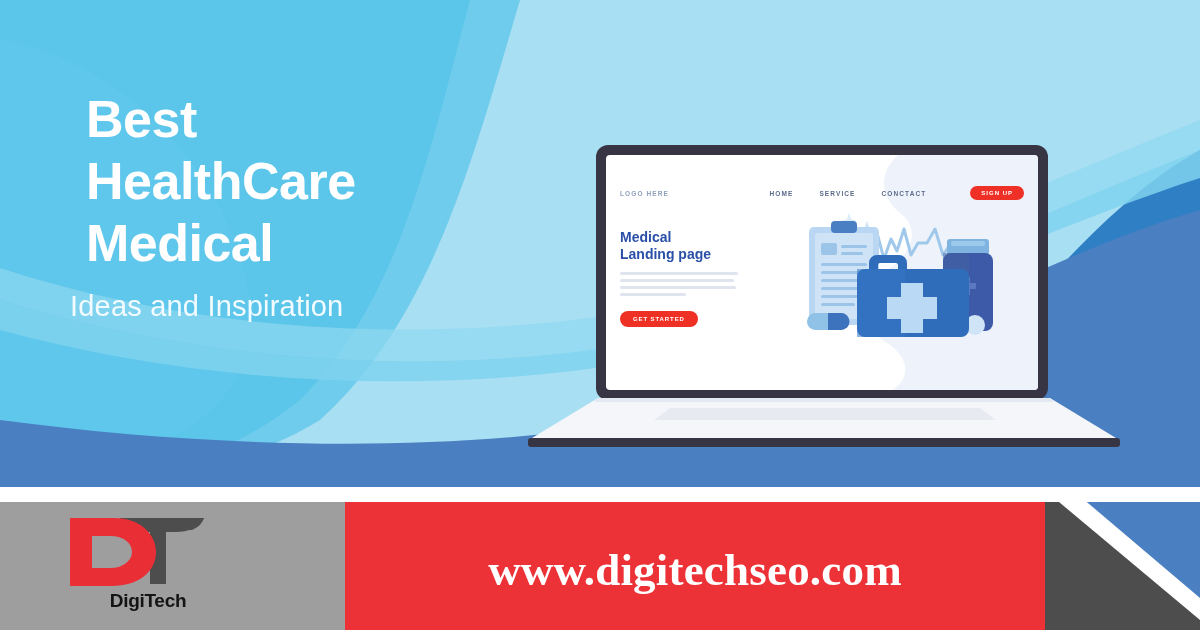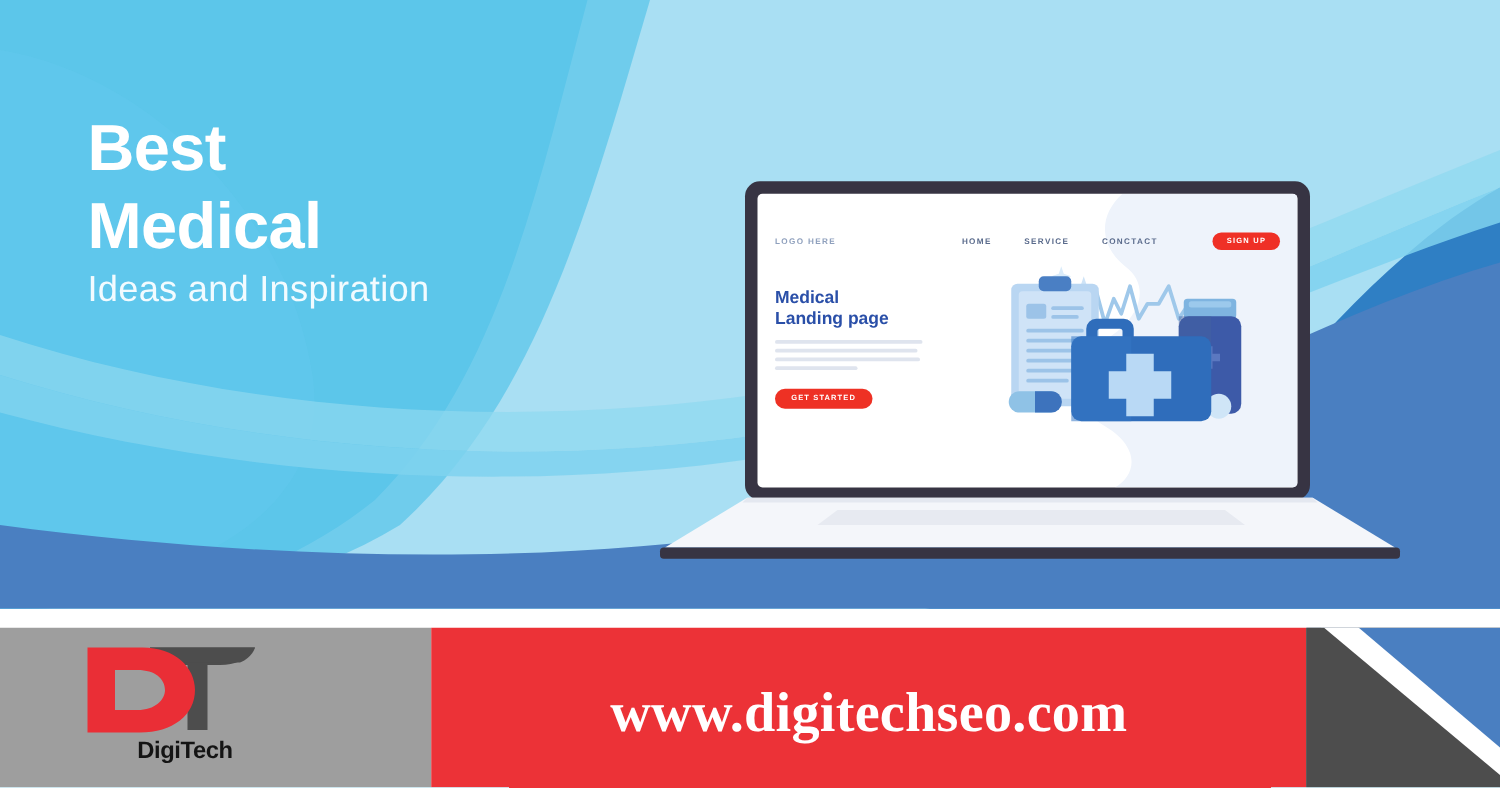--- a/index.html
+++ b/index.html
@@ -16,24 +16,24 @@
     overflow:hidden; background:#5cc5ea;
   }
   #banner svg.bg { position:absolute; left:0; top:0; width:1200px; height:487px; }
 
   
   #headline {
     position:absolute; left:70px; top:88px; width:470px; z-index:5;
   }
   #headline .hl-line {
     font-size:52px; font-weight:bold; color:#ffffff;
-    line-height:62px; letter-spacing:-0.5px; white-space:nowrap;
+    line-height:62px; letter-spacing:-0.5px; white-space:nowrap;margin-left:16px;
   }
   #headline .sub {
-    margin-top:4px; font-size:29px; color:#f2fbff; font-weight:400;
+    margin-top:16px; font-size:29px; color:#f2fbff; font-weight:400;
     letter-spacing:0.2px; white-space:nowrap;
   }
 
   
   #laptop { position:absolute; left:520px; top:145px; width:620px; height:340px; z-index:6; }
   #lid {
     position:absolute; left:76px; top:0; width:452px; height:255px;
     background:#373443; border-radius:12px;
   }
   #screen {
@@ -113,20 +113,21 @@
     <path d="M1200,150 C1110,200 1030,300 960,380 C900,440 820,475 740,487 L1200,487 Z" fill="#2f7fc4"></path>
 
     <path d="M0,487 L1200,487 L1200,210 C1060,250 930,330 780,385 C600,450 300,460 0,420 Z" fill="#4a7fc1"></path>
 
     <path d="M0,330 C240,395 520,400 760,335 C930,288 1070,220 1200,178 L1200,150 C1060,205 910,280 740,322 C500,382 230,372 0,300 Z" fill="#7fd2ee" opacity="0.85"></path>
     <path d="M0,300 C230,372 500,382 740,322 C910,280 1060,205 1200,150 L1200,120 C1050,180 900,250 730,292 C490,350 220,340 0,268 Z" fill="#8ed8f0" opacity="0.7"></path>
   </svg>
 
   <div id="headline">
     <div class="hl-line">Best</div>
+    <div class="hl-line">HealthCare</div>
     <div class="hl-line">Medical</div>
     <div class="sub">Ideas and Inspiration</div>
   </div>
 
   <div id="laptop">
 
     <div id="lid">
       <div id="screen">
 
         <svg class="screen-bgblob" viewBox="0 0 200 235" preserveAspectRatio="none">

